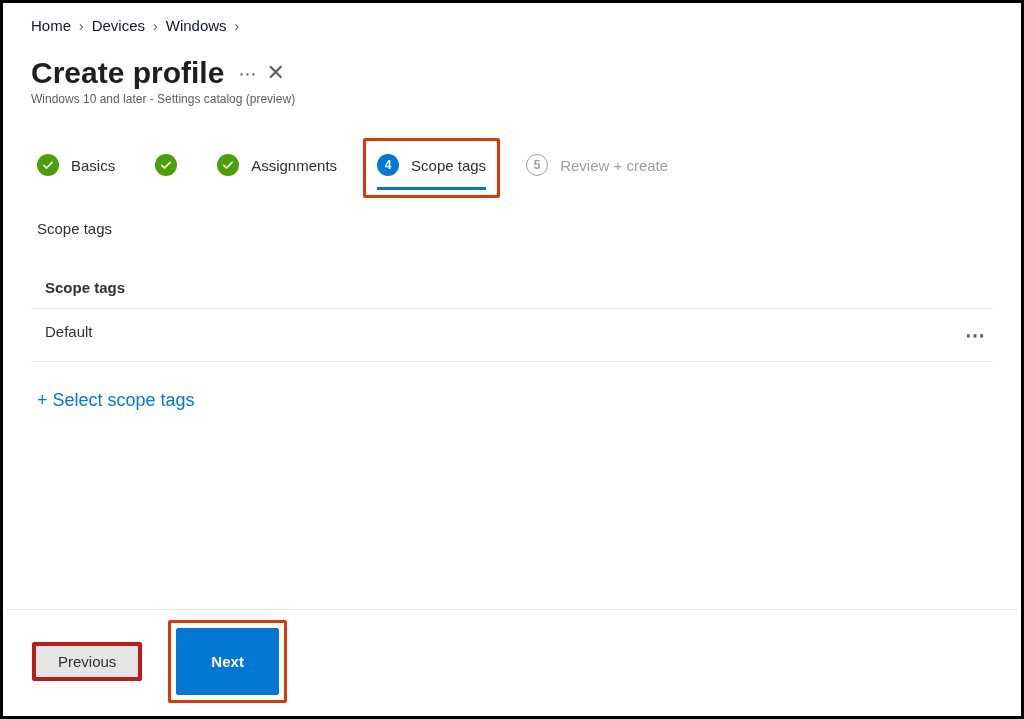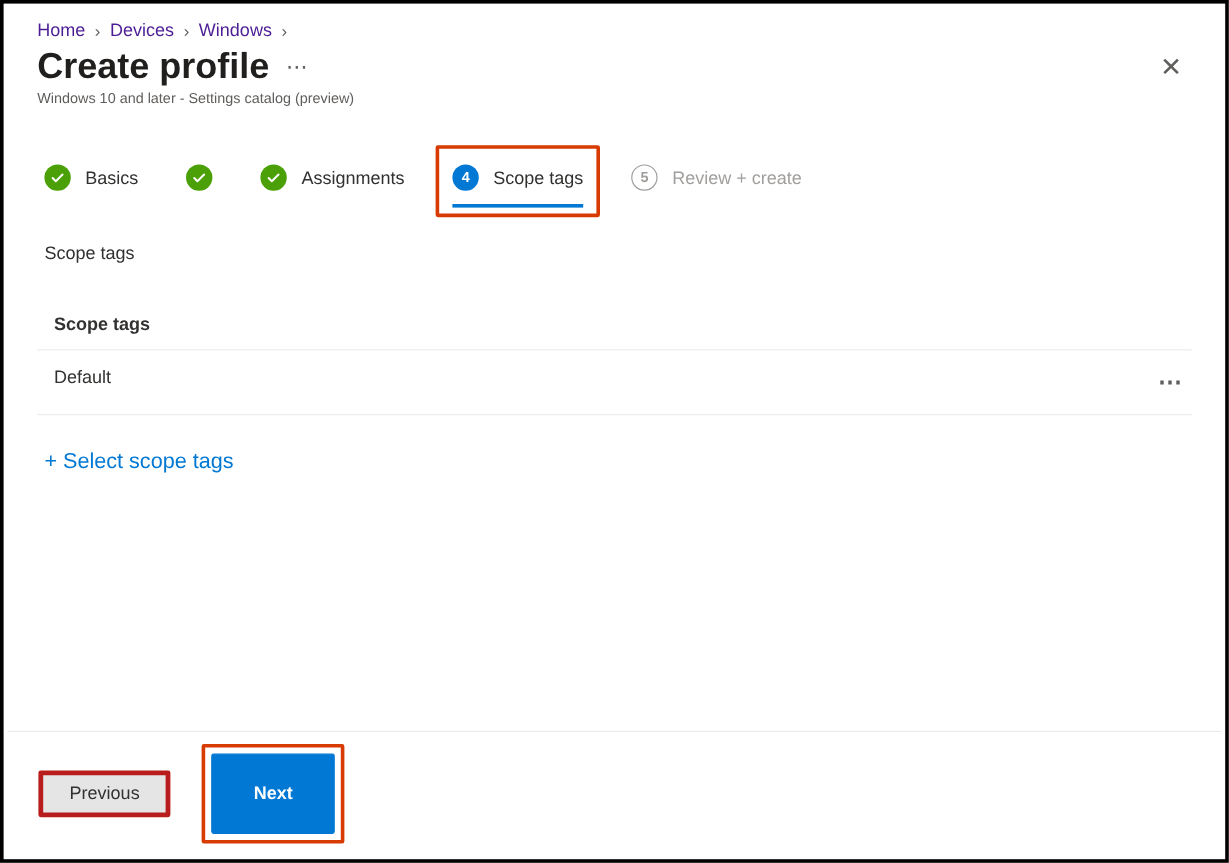--- a/index.html
+++ b/index.html
@@ -18,28 +18,28 @@
     overflow: hidden;
   }
   
   .breadcrumbs {
     display: flex;
     align-items: center;
     gap: 8px;
     font-size: 15px;
     margin-top: 4px;
   }
-  .crumb { color: #4c1d95; cursor: pointer; }
+  .crumb { color: #0f172a; cursor: pointer; }
   .crumb-sep { color: #605e5c; font-size: 14px; }
   
   .title-row {
     display: flex;
     align-items: center;
-    justify-content: space-between;
-    margin-top: 5px;
+    justify-content: flex-start;
+    margin-top: 22px;
   }
   .title-left { display: flex; align-items: baseline; gap: 14px; }
   .page-title {
     font-size: 30px;
     font-weight: 600;
     color: #201f1e;
   }
   .title-more {
     color: #605e5c;
     font-size: 18px;

